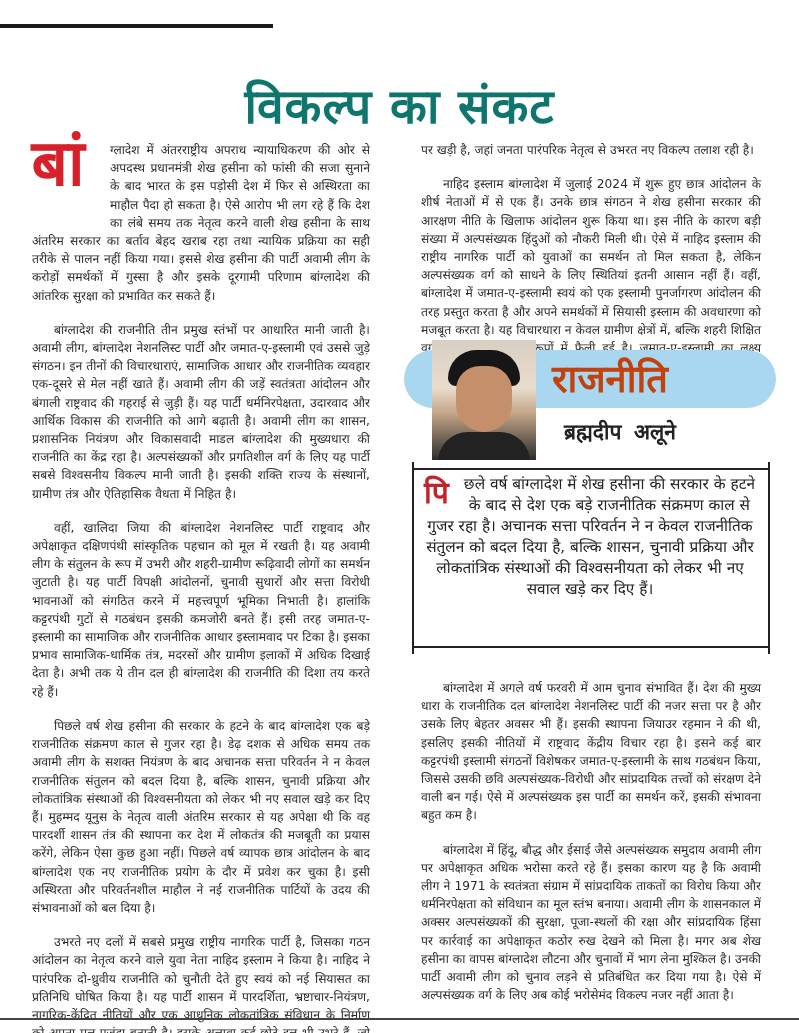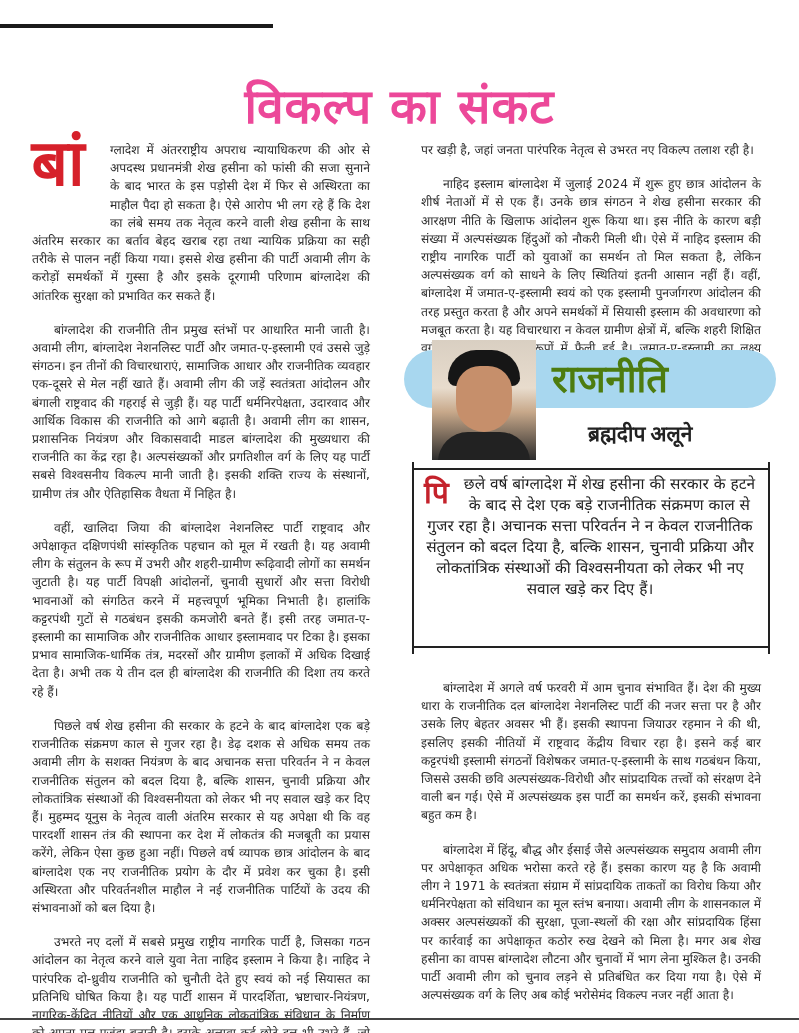--- a/index.html
+++ b/index.html
@@ -1,21 +1,21 @@
 <!DOCTYPE html>
 <html><head>
 <meta charset="utf-8">
 <style>
   html, body { margin:0; padding:0; background:#ffffff; }
   body { width:799px; height:1033px; position:relative; overflow:hidden;
          font-family:"DejaVu Serif", serif; color:#222; }
   .top-rule { position:absolute; left:0; top:24px; width:273px; height:4px; background:#1a1a1a; }
   .headline { position:absolute; left:0; top:42px; width:799px; text-align:center;
               font-family:"DejaVu Sans", sans-serif; font-weight:bold; font-size:48px;
-              line-height:64px; color:#ec4899; letter-spacing:1px; }
+              line-height:64px; color:#0f766e; letter-spacing:1px; }
   .col { position:absolute; font-family:"DejaVu Sans", sans-serif; font-size:12.2px;
          line-height:18.2px; text-align:justify; color:#2a2a2a; }
   .col-left { left:16px; top:125px; width:370px; }
   .col-right-top { left:405px; top:125px; width:372px; }
   .col-right-bottom { left:405px; top:663px; width:372px; }
   .col p { margin:16px; text-indent:22px; }
   .col p.first { text-indent:0; }
   .dropcap { float:left; font-family:"DejaVu Serif", serif; font-weight:bold;
              font-size:64px; line-height:64px; color:#d6202a; margin:6px 10px 0 0;
              width:84px; height:88px; text-align:center; }
@@ -26,22 +26,22 @@
            background:linear-gradient(180deg,#d9cfc2 0%,#e8dccd 40%,#c7a88a 60%,#2c2c2c 100%);
            overflow:hidden; }
   .photo .hair { position:absolute; left:16px; top:10px; width:72px; height:36px;
                  background:#161616; border-radius:36px 36px 10px 10px; }
   .photo .face { position:absolute; left:24px; top:26px; width:56px; height:66px;
                  background:#c68f6b; border-radius:24px 24px 28px 28px; }
   .photo .body { position:absolute; left:6px; top:92px; width:92px; height:30px;
                  background:#222; border-radius:30px 30px 0 0; }
   .section-title { position:absolute; left:148px; top:14px; width:220px; text-align:left;
                    font-family:"DejaVu Sans", sans-serif; font-weight:bold; font-size:38px;
-                   line-height:50px; color:#4d7c0f; }
-  .byline { position:absolute; left:588px; top:420px; font-family:Liberation Serif, serif;
+                   line-height:50px; color:#c2410c; }
+  .byline { position:absolute; left:564px; top:420px; font-family:Liberation Mono, monospace;
             font-weight:bold; font-size:21px; line-height:28px; color:#222; }
   .pullquote { position:absolute; left:412px; top:468px; width:358px; height:176px;
                border-top:2px solid #222; border-bottom:2px solid #222; }
   .pullquote .vl { position:absolute; top:-8px; width:2px; height:192px; background:#222; }
   .pullquote .vl.l { left:0; } .pullquote .vl.r { right:0; }
   .pq-text { position:absolute; left:8px; top:4px; width:340px; text-align:center;
              font-family:"DejaVu Serif", serif; font-size:15.4px; line-height:21px; color:#222; }
   .pq-cap { float:left; font-family:"DejaVu Serif", serif; font-weight:bold; font-size:30px;
             line-height:34px; color:#c4222b; margin:2px 10px 0 4px; }
   .bottom-rule { position:absolute; left:0; top:1018px; width:799px; height:2px; background:#444; }

